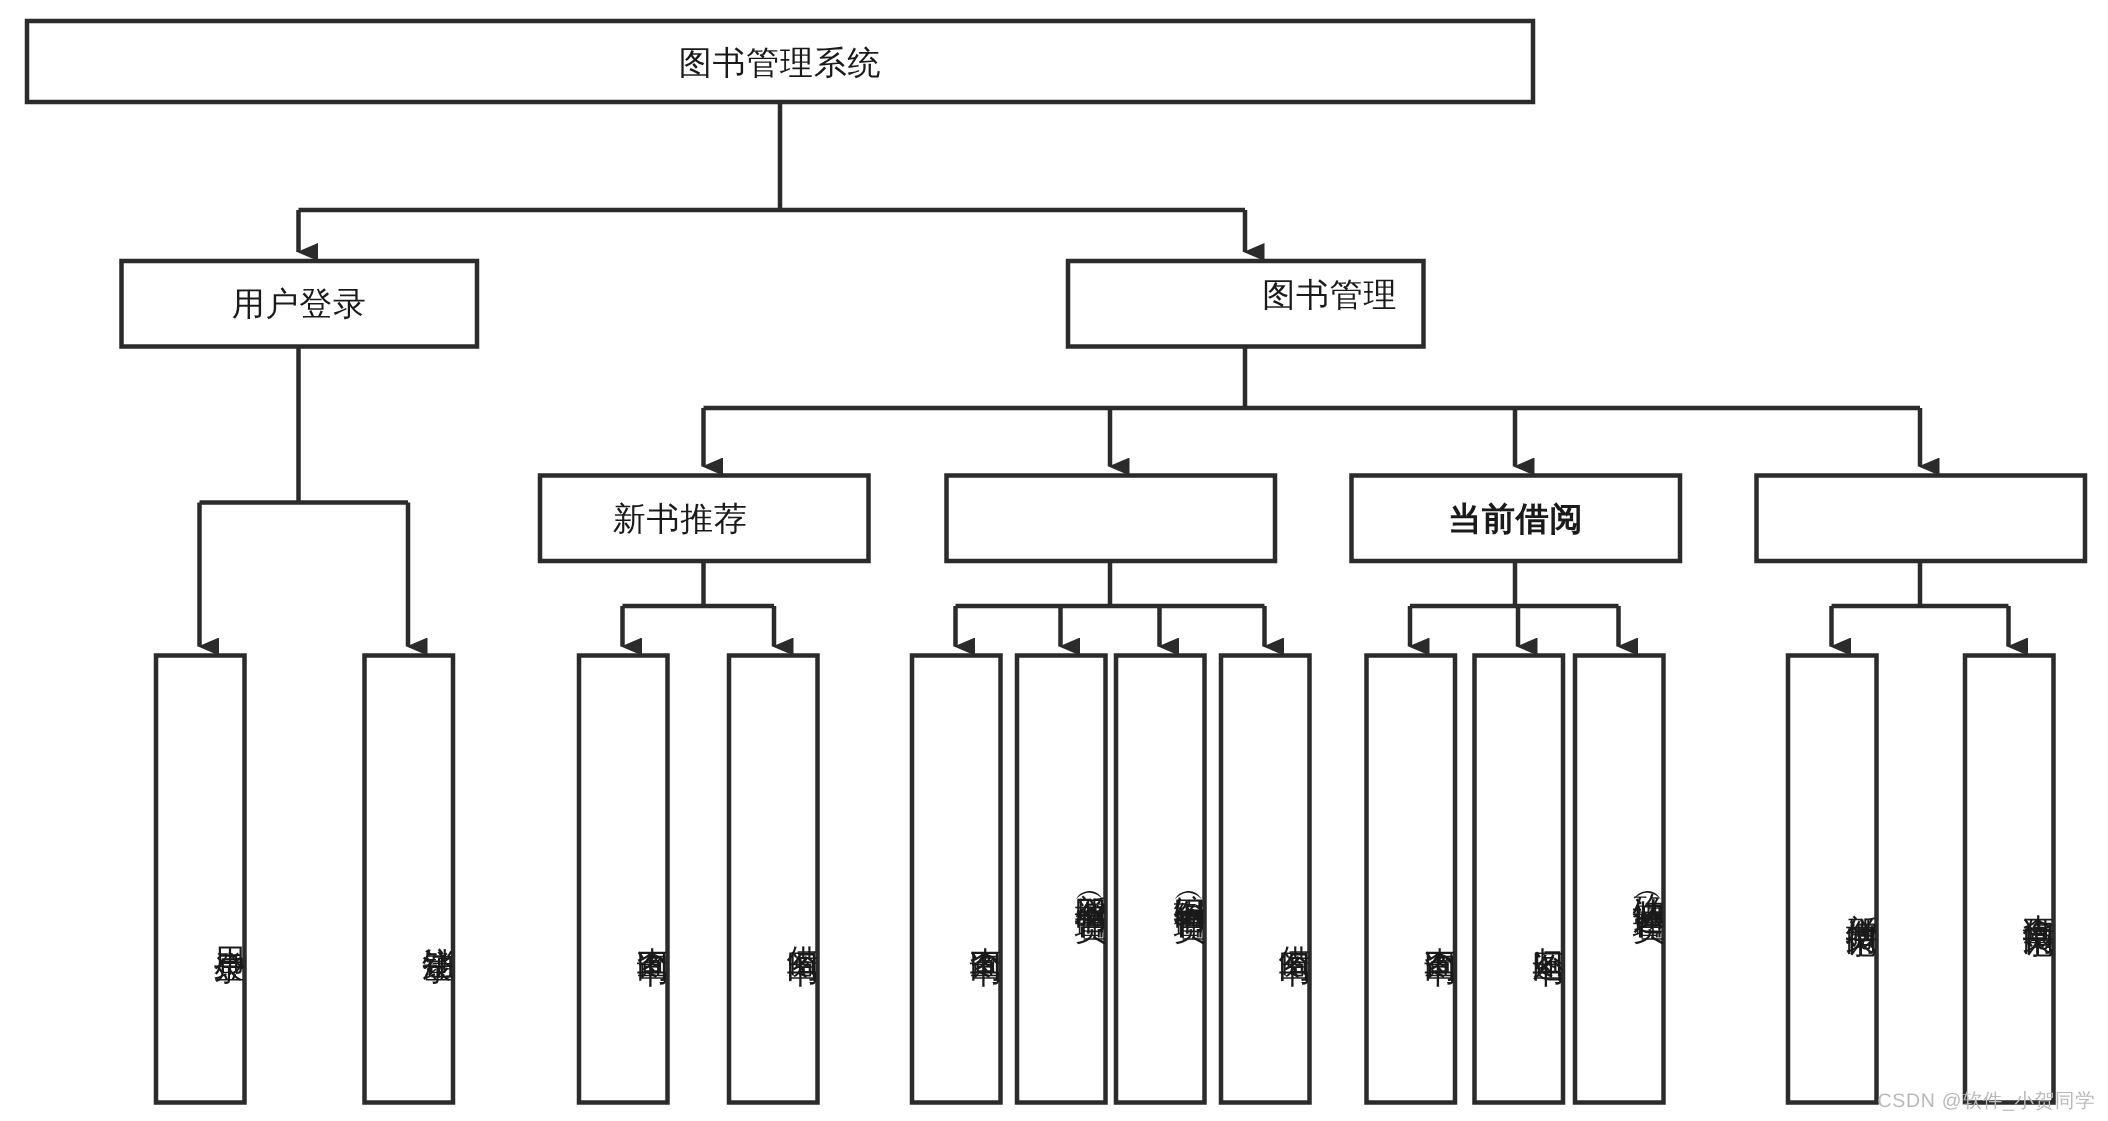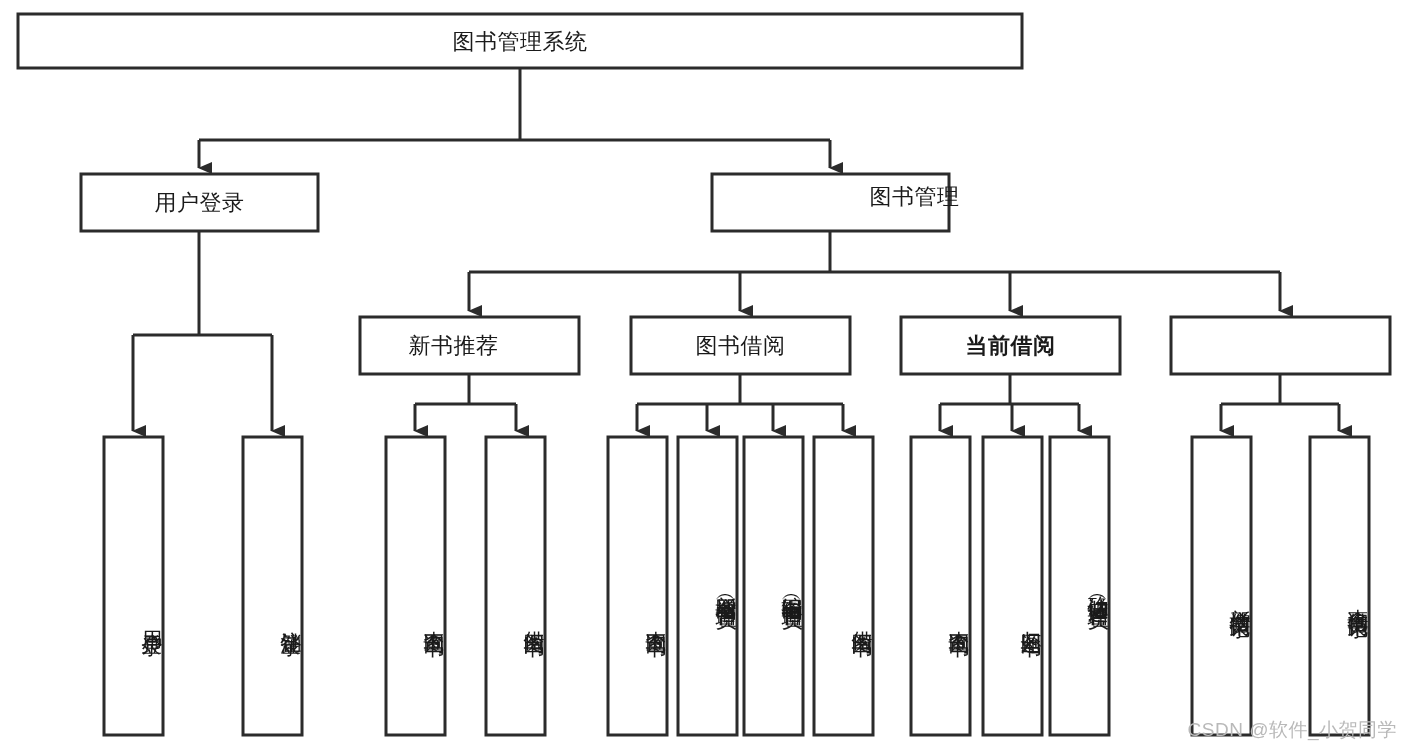--- a/index.html
+++ b/index.html
@@ -59,21 +59,21 @@
     writing-mode: vertical-rl;
     text-orientation: upright;
     letter-spacing: 2px;
     line-height: 1;
     pointer-events: none;
   }
   .watermark {
     position: absolute;
     right: 8px;
     bottom: 4px;
-    font-size: 19px;
+    font-size: 13px;
     color: #b9b9b9;
     letter-spacing: 0.5px;
     white-space: nowrap;
   }
 </style>
 </head>
 <body>
 
 <div id="diagram-root">
 
@@ -149,24 +149,23 @@
 
     <path class="connector" d="M 1280 374 L 1280 404"></path>
     <path class="connector" d="M 1221 404 L 1339 404"></path>
     <path class="connector" d="M 1221 404 L 1221 431" marker-end="url(#arrow)"></path>
     <path class="connector" d="M 1339 404 L 1339 431" marker-end="url(#arrow)"></path>
   </svg>
 
   <div class="node-label-h" style="left:18px; top:14px; width:1004px; height:56px;">图书管理系统</div>
 
   <div class="node-label-h" style="left:81px; top:174px; width:237px; height:57px;">用户登录</div>
-  <div class="node-label-h" style="left:748px; top:174px; width:237px; height:46px;padding-left:48px;">图书管理</div>
+  <div class="node-label-h" style="left:720px; top:174px; width:237px; height:46px;padding-left:48px;">图书管理</div>
 
   <div class="node-label-h" style="left:360px; top:317px; width:187px; height:57px;">新书推荐</div>
-  <div class="node-label-h" style="left:631px; top:317px; width:219px; height:57px;">图书借阅</div>
   <div class="node-label-h" style="left:901px; top:317px; width:219px; height:57px;font-weight:bold;">当前借阅</div>
 
   <div class="node-label-v" style="left:104px; top:513px; width:59px; height:210px;">用户登录</div>
   <div class="node-label-v" style="left:243px; top:513px; width:59px; height:210px;">注销登录</div>
 
   <div class="node-label-v" style="left:386px; top:513px; width:59px; height:210px;">查询图书</div>
   <div class="node-label-v" style="left:486px; top:513px; width:59px; height:210px;">借阅图书</div>
 
   <div class="node-label-v" style="left:608px; top:513px; width:59px; height:210px;">查询图书</div>
   <div class="node-label-v" style="left:678px; top:443px; width:59px; height:290px;">新增图书（管理员）</div>

